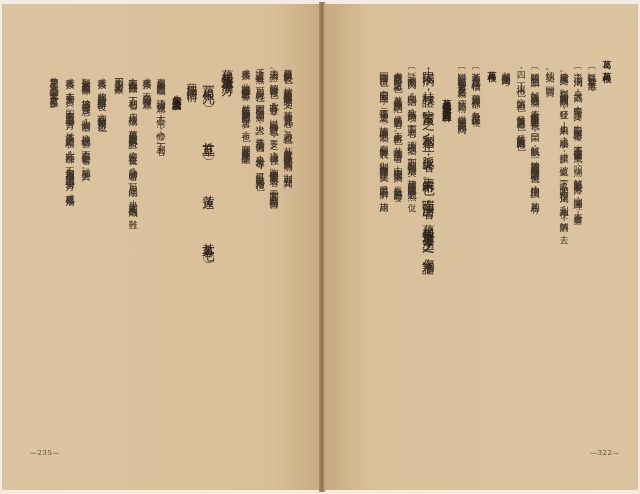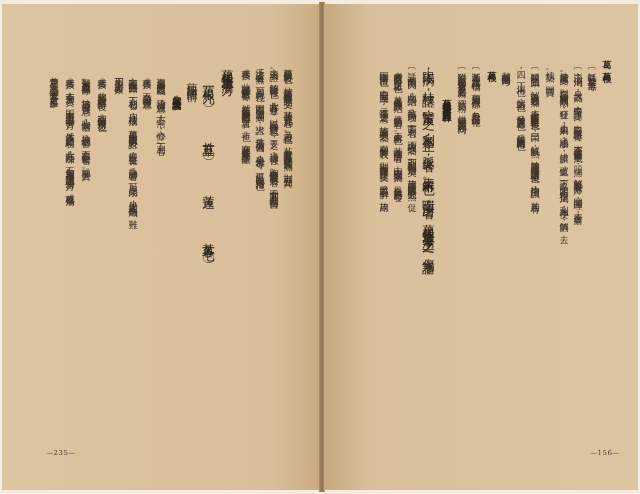--- a/index.html
+++ b/index.html
@@ -31,21 +31,21 @@
     <div class="col mid" style="left:184px;top:69px;">煎法用法同前。</div>
     <div class="col heading" style="left:170px;top:84px;">先輩之論說</div>
     <div class="col" style="left:155px;top:66px;">東洞翁本方定義曰，治項背强急，心下痞，心悸，下利者。</div>
     <div class="col" style="left:141px;top:66px;">求眞按　不必須項背强急。</div>
     <div class="col" style="left:127px;top:66px;">方輿輗本方條曰，下利初發，用桂枝湯，葛根湯之類以解表證，但脈益促，熱尙盛者，可用此湯。小兒之痢疾熱熾，難</div>
     <div class="col" style="left:113px;top:66px;">用下劑之證多效。</div>
     <div class="col" style="left:96px;top:66px;">求眞按　此用於表證半解後，非謂全解後用之也。</div>
     <div class="col" style="left:80px;top:66px;">類聚方廣義本條曰，治平日項背强急，心胸痞塞，神思悒鬱，而不舒暢者，或加大黃。</div>
     <div class="col" style="left:64px;top:66px;">求眞按　本方加大黃，即本方與瀉心湯合方，然依余之經驗，此方加味，不如用葛根湯與瀉心湯合方，或葛根湯</div>
     <div class="col" style="left:48px;top:66px;">兼用三黃丸（瀉心湯之丸方）之處反多。</div>
-    <div class="pageno" style="left:44px;top:445px;">—235—</div>
+    <div class="pageno" style="left:28px;top:445px;">—235—</div>
   </div>
 
   <div class="spine"></div>
 
   <div class="page right">
     <div class="col heading" style="left:278px;top:49px;">葛　葛根</div>
     <div class="col" style="left:264px;top:60px;">〔氣味〕甘辛平無毒。</div>
     <div class="col" style="left:250px;top:60px;">〔主治〕消渴，身大熱，（中略）諸痺，（中略）解諸毒。（本經）療傷寒中風，頭痛，解肌發表出汗，開腠理，療金瘡，</div>
     <div class="col" style="left:236px;top:60px;">治脅風痛。（別錄）治胸膈煩熱，發狂，止血痢，通小腸，排膿，破血。（下略）（大明）作粉止渴，利大小便，解酒，去</div>
     <div class="col" style="left:222px;top:60px;">煩熱。（開寶）</div>
@@ -53,15 +53,15 @@
     <div class="col" style="left:193px;top:60px;">四，止渴一也，解酒二也，發散表邪三也，發瘡疹難出四也。</div>
     <div class="col" style="left:178px;top:60px;">和漢藥物考曰</div>
     <div class="col heading" style="left:163px;top:60px;">葛根</div>
     <div class="col" style="left:148px;top:60px;">〔基本〕屬豆科植物，藥用其根部，冬月採掘曝乾。</div>
     <div class="col" style="left:134px;top:60px;">〔附錄〕葛根中含有多量之澱粉，稱葛粉，供藥用與天花粉同。</div>
     <div class="col heading" style="left:118px;top:88px;">葛根黃連黃芩湯之註釋</div>
     <div class="col big" style="left:98px;top:56px;">太陽病，桂枝證，醫反下之，利遂不止，脈促者，表未解也。喘而汗出者，葛根黃連黃芩湯主之。（傷寒論）</div>
     <div class="col" style="left:84px;top:60px;">〔註〕和久田氏曰，此由誤治，致熱內攻，而下利者，謂內攻之熱，則下利與喘自治矣。故用芩連以解胸中之熱，促</div>
     <div class="col" style="left:70px;top:60px;">者表數而時一止之脈也，其促者由於誤治，然猶數者，表未解也。其喘而汗出者，由內攻之熱與下，且合氣逆而發。</div>
     <div class="col" style="left:56px;top:60px;">因喘而汗出也。中間無而字，示喘爲主之意，故謂胸中之熱，與和解其表，則喘自差而汗隨止矣。然以表不解，故用</div>
-    <div class="pageno" style="left:266px;top:445px;">—156—</div>
+    <div class="pageno" style="left:266px;top:445px;">—322—</div>
   </div>
 </div>
 
 </body></html>

